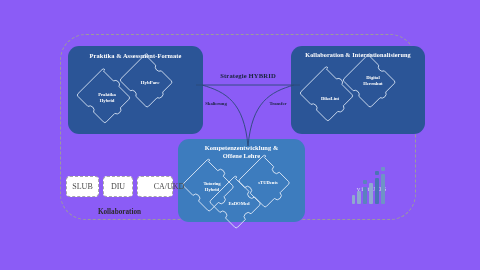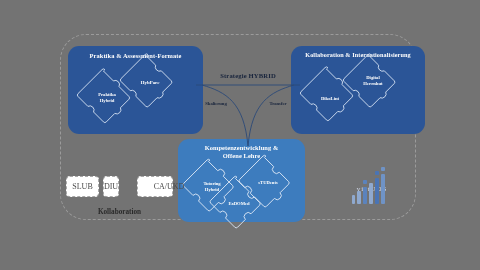--- a/index.html
+++ b/index.html
@@ -1,18 +1,18 @@
 <!DOCTYPE html>
 <html><head>
 <meta charset="utf-8">
 <style>
   html,body{margin:0;padding:0;background:#ffffff;}
   body{width:480px;height:270px;overflow:hidden;
        font-family:"Liberation Serif", serif;}
-  #stage{position:relative;width:480px;height:270px;background:#737373;font-family:Liberation Serif, serif;}
+  #stage{position:relative;width:480px;height:270px;background:#8b5cf6;font-family:Liberation Serif, serif;}
 
   
   .outer-frame{
     position:absolute;left:60px;top:34px;width:356px;height:186px;
     border:1px dashed #9b9b9b;border-radius:26px;box-sizing:border-box;
   }
 
   
   .cluster{position:absolute;box-sizing:border-box;border-radius:11px;}
   .cluster .cluster-title{
@@ -58,21 +58,21 @@
   }
 
   
   .partner{
     position:absolute;box-sizing:border-box;
     border:1px dashed #a8a8a8;border-radius:4px;
     display:flex;align-items:center;justify-content:center;
     color:#4a4a4a;font-size:8px;background:#ffffff;
   }
   #partner-slub{left:66px;top:176px;width:33px;height:21px;}
-  #partner-diu{left:103px;top:176px;width:16px;height:21px;}
+  #partner-diu{left:103px;top:176px;width:30px;height:21px;}
   #partner-cauku{left:137px;top:176px;width:36px;height:21px;padding-left:28px;}
   #dissemination-label{
     position:absolute;left:62px;top:208px;width:115px;text-align:center;
     font-size:7.2px;font-weight:bold;color:#2a2a2a;
   }
 
   
   #bars-icon{position:absolute;left:352px;top:172px;width:40px;height:32px;}
   #bars-icon .bar{position:absolute;bottom:0;border-radius:1px;}
   #bars-watermark{

